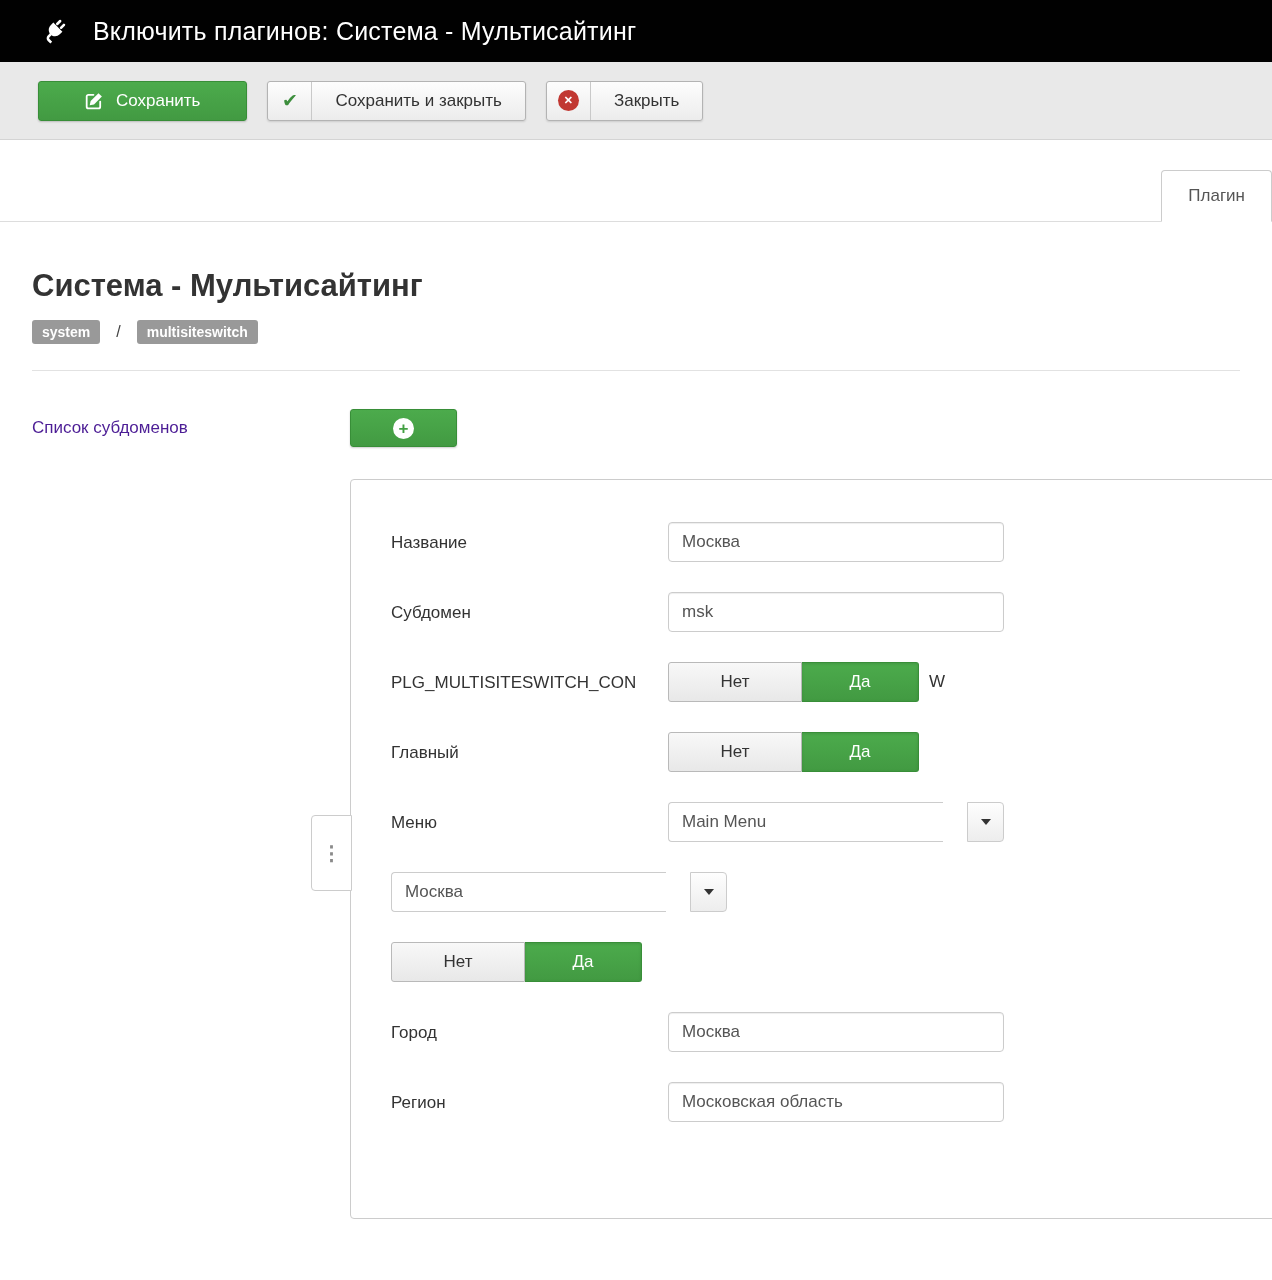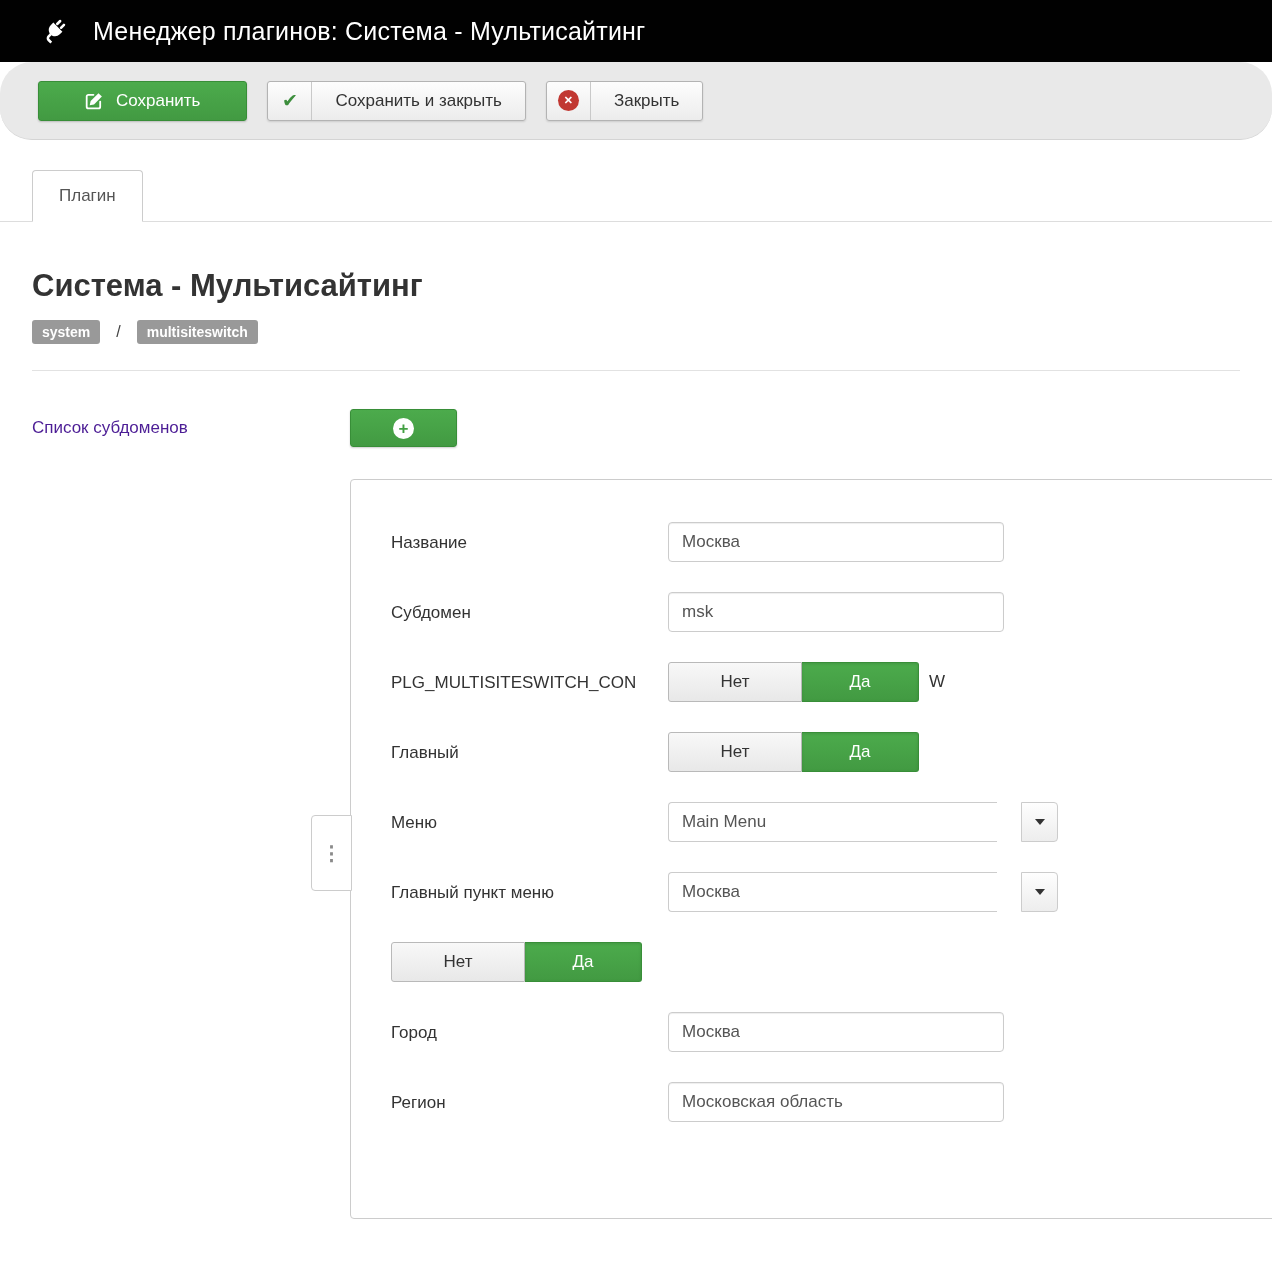--- a/index.html
+++ b/index.html
@@ -16,21 +16,21 @@
     height:62px; background:#010101;
     display:flex; align-items:center;
     padding:0 40px; gap:25px;
   }
   .app-header .hicon { display:flex; align-items:center; }
   .app-header h1 { color:#fff; font-size:25px; font-weight:400; letter-spacing:.2px; }
 
   
   .toolbar {
     height:78px; background:#e9e9e9; border-bottom:1px solid #d4d4d4;
-    display:flex; align-items:center; padding:0 38px; gap:20px;border-radius:32px;
+    display:flex; align-items:center; padding:0 38px; gap:20px;
   }
   .btn-save {
     display:flex; align-items:center; gap:13px;
     height:40px; padding:0 46px;
     background:linear-gradient(#4cab4c,#429a42);
     border:1px solid #388e38; border-radius:3px;
     color:#fff; font-size:17px;
     box-shadow:0 1px 2px rgba(0,0,0,.2);
   }
   .btn-light {
@@ -49,21 +49,21 @@
   .red-circle {
     width:21px; height:21px; border-radius:50%;
     background:#c13832; color:#fff;
     font-size:11px; font-weight:bold;
     display:flex; align-items:center; justify-content:center;
   }
 
   
   .tabstrip {
     margin-top:30px; padding-left:32px;
-    border-bottom:1px solid #ddd; display:flex;
+    border-bottom:1px solid #ddd; display:flex;justify-content:flex-end;
   }
   .tab {
     background:#fff; border:1px solid #ccc; border-bottom:1px solid #fff;
     margin-bottom:-1px; border-radius:4px 4px 0 0;
     padding:15px 26px; font-size:17px; color:#555; cursor:pointer;
   }
 
   
   main { padding:0 32px; }
   .plugin-title { font-size:31px; font-weight:bold; color:#333; margin-top:46px; }
@@ -135,21 +135,21 @@
   }
   .tbtn.yes {
     width:117px; color:#fff;
     background:linear-gradient(#4cab4c,#429a42);
     border:1px solid #388e38; border-left:none;
     border-radius:0 3px 3px 0;
     box-shadow:inset 0 1px 3px rgba(0,0,0,.12);
   }
   .overflow-w { font-size:17px; color:#333; line-height:40px; margin-left:10px; }
 
-  .combo { display:flex; width:390px;gap:24px; }
+  .combo { display:flex; width:336px;gap:24px; }
   .combo-value {
     flex:1; height:40px; min-width:0;
     border:1px solid #ccc; border-right:none;
     border-radius:4px 0 0 4px;
     padding:0 13px; line-height:38px;
     font-size:17px; color:#555; background:#fff;
     white-space:nowrap; overflow:hidden;
   }
   .combo-caret {
     width:37px; height:40px;
@@ -172,21 +172,21 @@
   <span class="hicon">
     <svg width="28" height="28" viewBox="0 0 24 24" aria-hidden="true">
       <g transform="rotate(45 12 12)" fill="#fff">
         <rect x="8.6" y="1.2" width="2.2" height="5.6" rx="1"></rect>
         <rect x="13.2" y="1.2" width="2.2" height="5.6" rx="1"></rect>
         <path d="M6.5 7.3h11v3.2c0 3.1-2.4 5.6-5.5 5.6s-5.5-2.5-5.5-5.6z"></path>
         <path d="M10.9 15.8h2.2v2.7c0 .6.5 1.1 1.1 1.1h3.2v2.2h-3.2c-1.8 0-3.3-1.5-3.3-3.3z"></path>
       </g>
     </svg>
   </span>
-  <h1>Менеджер плагинов: Система - Мультисайтинг</h1>
+  <h1>Включить плагинов: Система - Мультисайтинг</h1>
 </header>
 
 <div class="toolbar">
   <button class="btn-save">
     <span style="display:flex;">
       <svg width="18" height="18" viewBox="0 0 16 16" aria-hidden="true">
         <path d="M13.5 8.5V13a1.5 1.5 0 0 1-1.5 1.5H3A1.5 1.5 0 0 1 1.5 13V4A1.5 1.5 0 0 1 3 2.5h4.5" fill="none" stroke="#fff" stroke-width="1.6" stroke-linecap="round"></path>
         <path d="M12 1l3 3-7 7-3.8.8L5 8z" fill="#fff"></path>
       </svg>
     </span>
@@ -268,21 +268,20 @@
           <label class="flabel">Меню</label>
           <div class="combo">
             <div class="combo-value">Main Menu</div>
             <button class="combo-caret">
               <span class="caret"></span>
             </button>
           </div>
         </div>
 
         <div class="frow">
-          <label class="flabel">Главный пункт меню</label>
           <div class="combo">
             <div class="combo-value">Москва</div>
             <button class="combo-caret">
               <span class="caret"></span>
             </button>
           </div>
         </div>
 
         <div class="frow">
           <div class="toggle">

